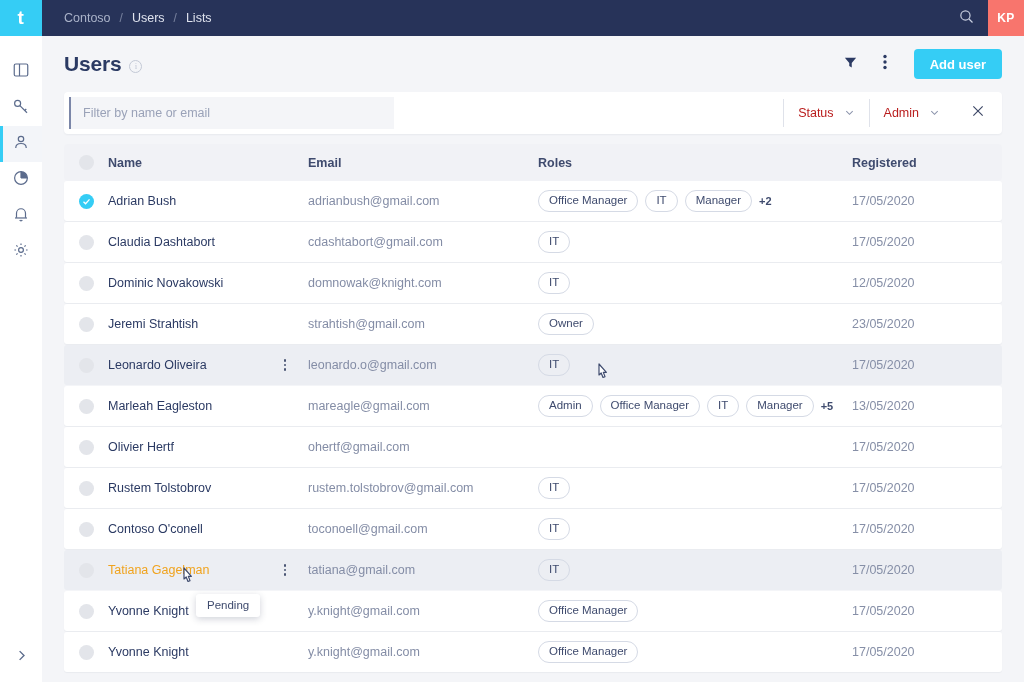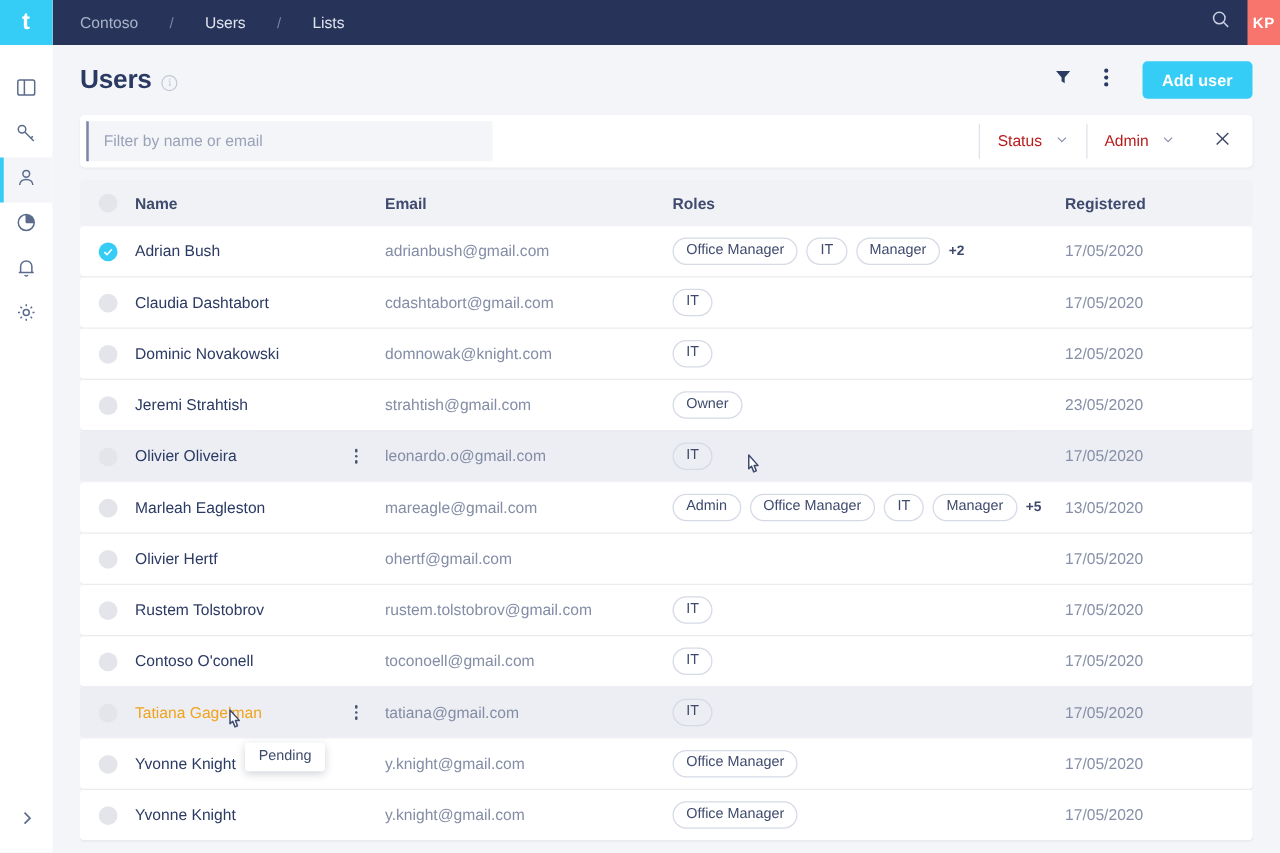--- a/index.html
+++ b/index.html
@@ -49,34 +49,34 @@
   
   .right { flex: 1; display: flex; flex-direction: column; min-width: 0; }
 
   
   .topbar {
     height: 36px; background: #273359;
     display: flex; align-items: center;
     flex: none;
   }
   .breadcrumb {
-    display: flex; align-items: center; gap: 16px;
+    display: flex; align-items: center; gap: 0;
     padding-left: 22px; color: #c7cddd; font-size: 12.5px;
   }
   .crumb { color: #dfe3ee; }
   .crumb.dim { color: #aab3c9; }
   .crumb-sep { color: #7a84a0; margin: 0 9px; font-size: 12px; }
   .topbar-spacer { flex: 1; }
   .topbar-search {
     width: 44px; height: 36px;
     display: flex; align-items: center; justify-content: center;
     color: #c9cfe0;
   }
   .avatar {
-    width: 26px; height: 36px; background: #f8756d;
+    width: 36px; height: 36px; background: #f8756d;
     display: flex; align-items: center; justify-content: center;
     color: #fff; font-size: 12px; font-weight: 700; letter-spacing: .4px;
   }
 
   
   .content { flex: 1; position: relative; overflow: hidden; }
 
   .page-head {
     height: 56px; display: flex; align-items: center;
     padding: 0 22px 0 22px;
@@ -406,21 +406,21 @@
               <div class="c-roles">
                 <span class="pill">Owner</span>
               </div>
               <div class="c-date">23/05/2020</div>
             </div>
             <div class="row hover">
               <div class="c-check">
                 <span class="dot"></span>
               </div>
               <div class="c-name">
-                <span>Olivier Oliveira</span>
+                <span>Leonardo Oliveira</span>
                 <span class="kebab">
                   <i></i>
                   <i></i>
                   <i></i>
                 </span>
               </div>
               <div class="c-email">leonardo.o@gmail.com</div>
               <div class="c-roles">
                 <span class="pill">IT</span>
               </div>

